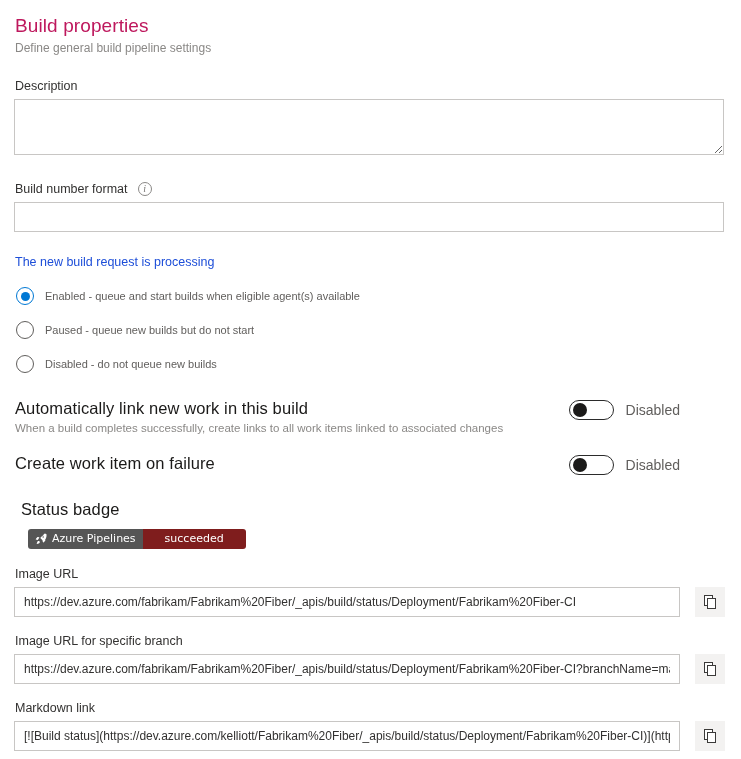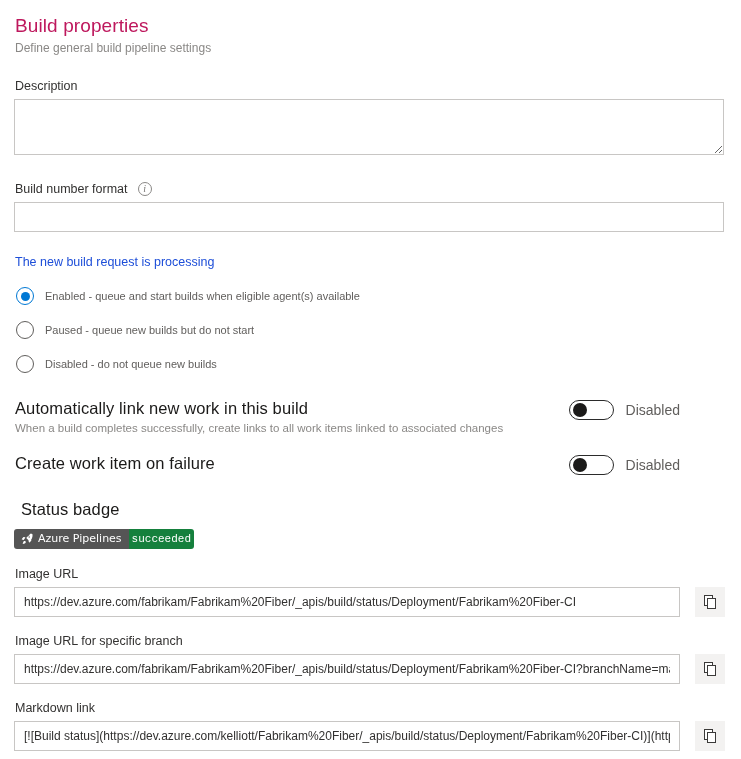--- a/index.html
+++ b/index.html
@@ -194,40 +194,40 @@
     color: #1b1a19;
     line-height: 22px;
     margin: 22px 0 9px 7px;
     letter-spacing: .1px;
   }
   .shield {
     display: inline-flex;
     height: 20px;
     border-radius: 3px;
     overflow: hidden;
+    margin-left: 14px;
     font-size: 11px;
     font-family: "DejaVu Sans", sans-serif;
     line-height: 20px;
     user-select: none;
   }
   .shield .left {
     background: #555555;
     color: #ffffff;
     display: flex;
     align-items: center;
     padding: 0 7px 0 6px;
     gap: 5px;
   }
   .shield .right {
-    background: #15803d;
+    background: #7f1d1d;
     color: #ffffff;
     display: flex;
     align-items: center;
-    padding: 0 3px;
-    font-family: Liberation Mono, monospace;
+    padding: 0 22px;
   }
   .rocket-icon { display: block; }
 
   
   .url-block { margin-top: 16px; }
   .url-row {
     display: flex;
     align-items: center;
   }
   .url-row .text-input { width: 676px; }

